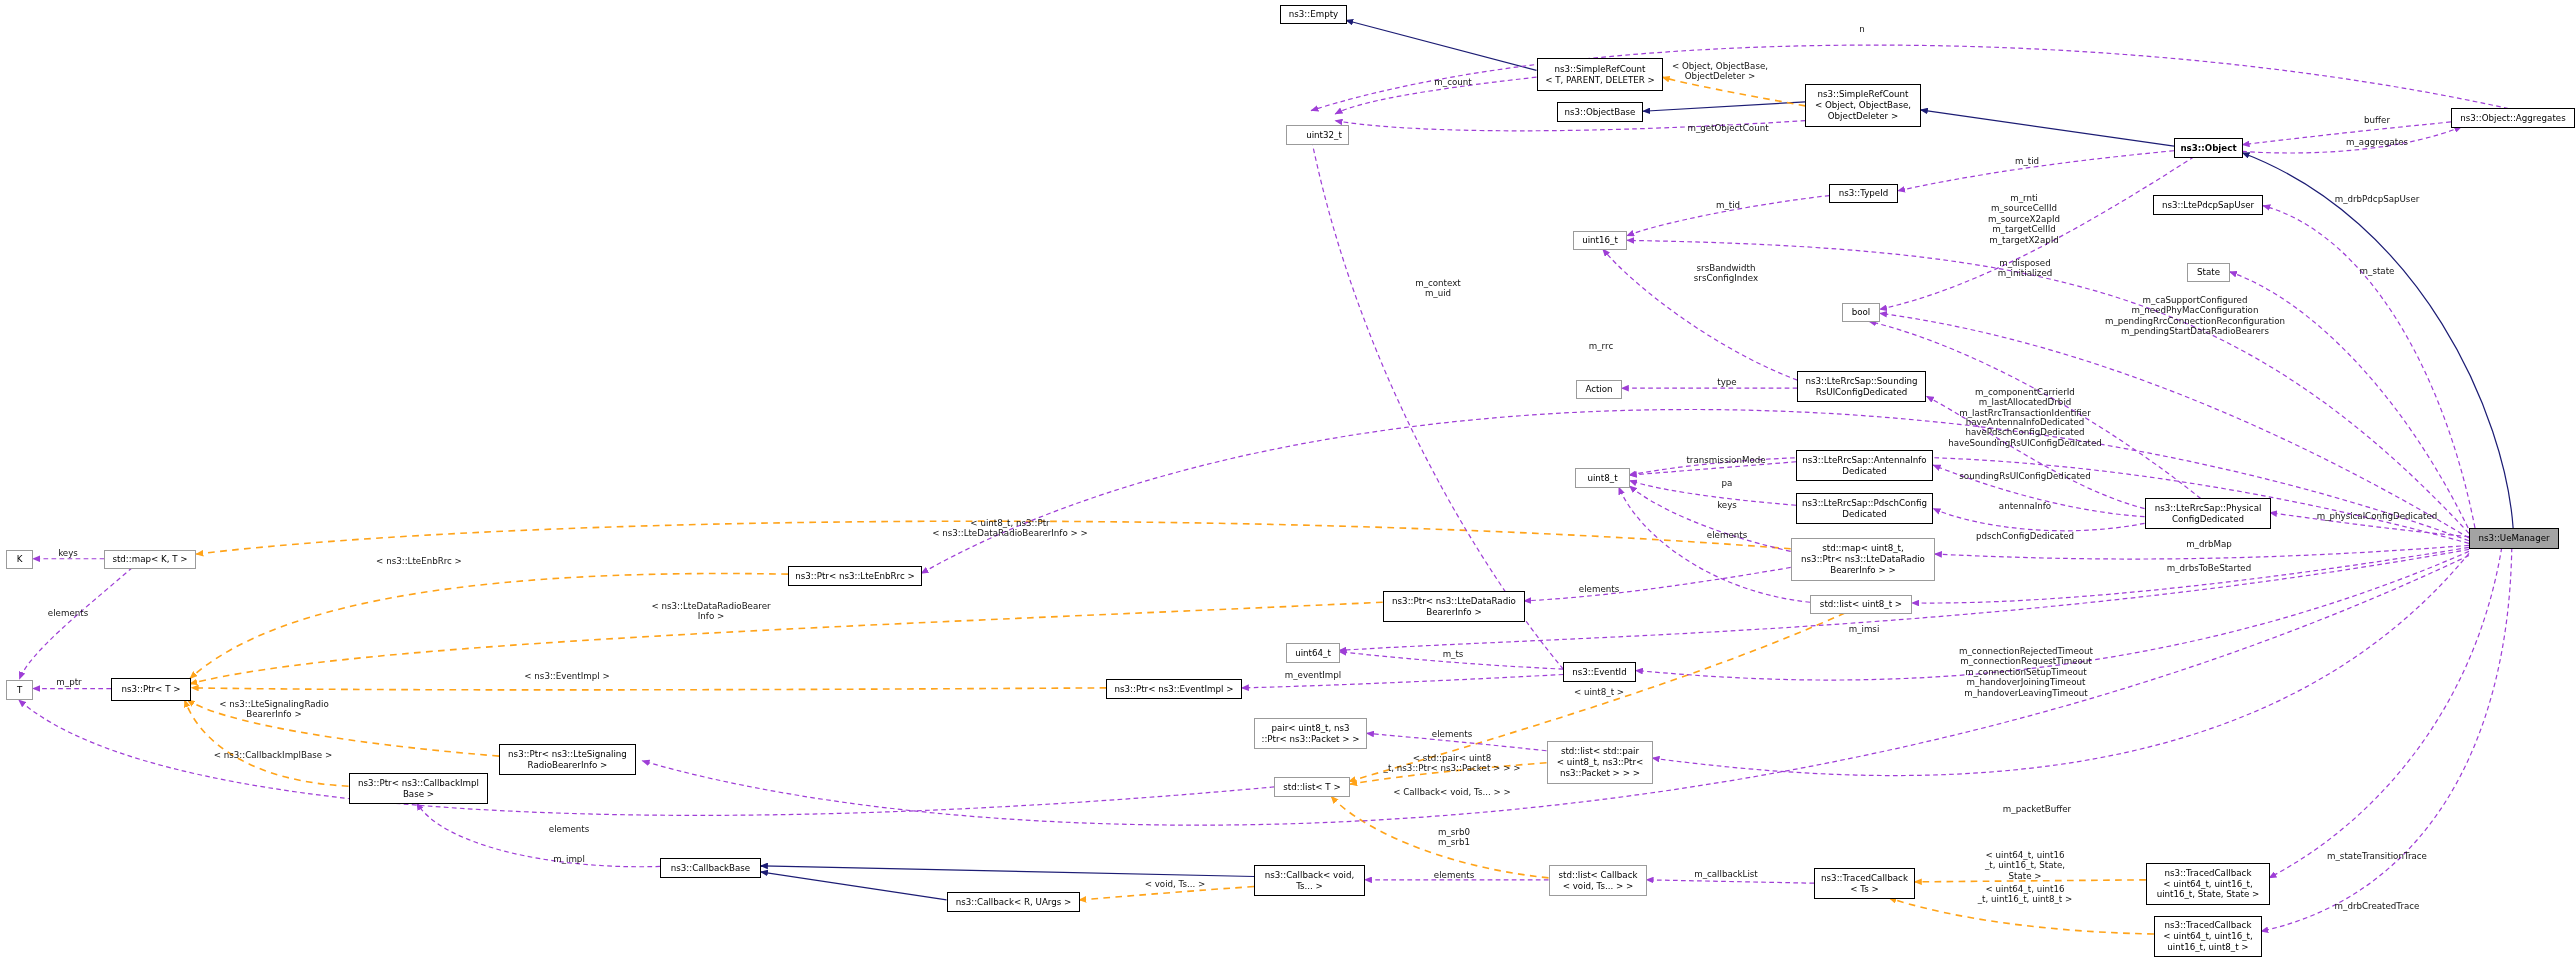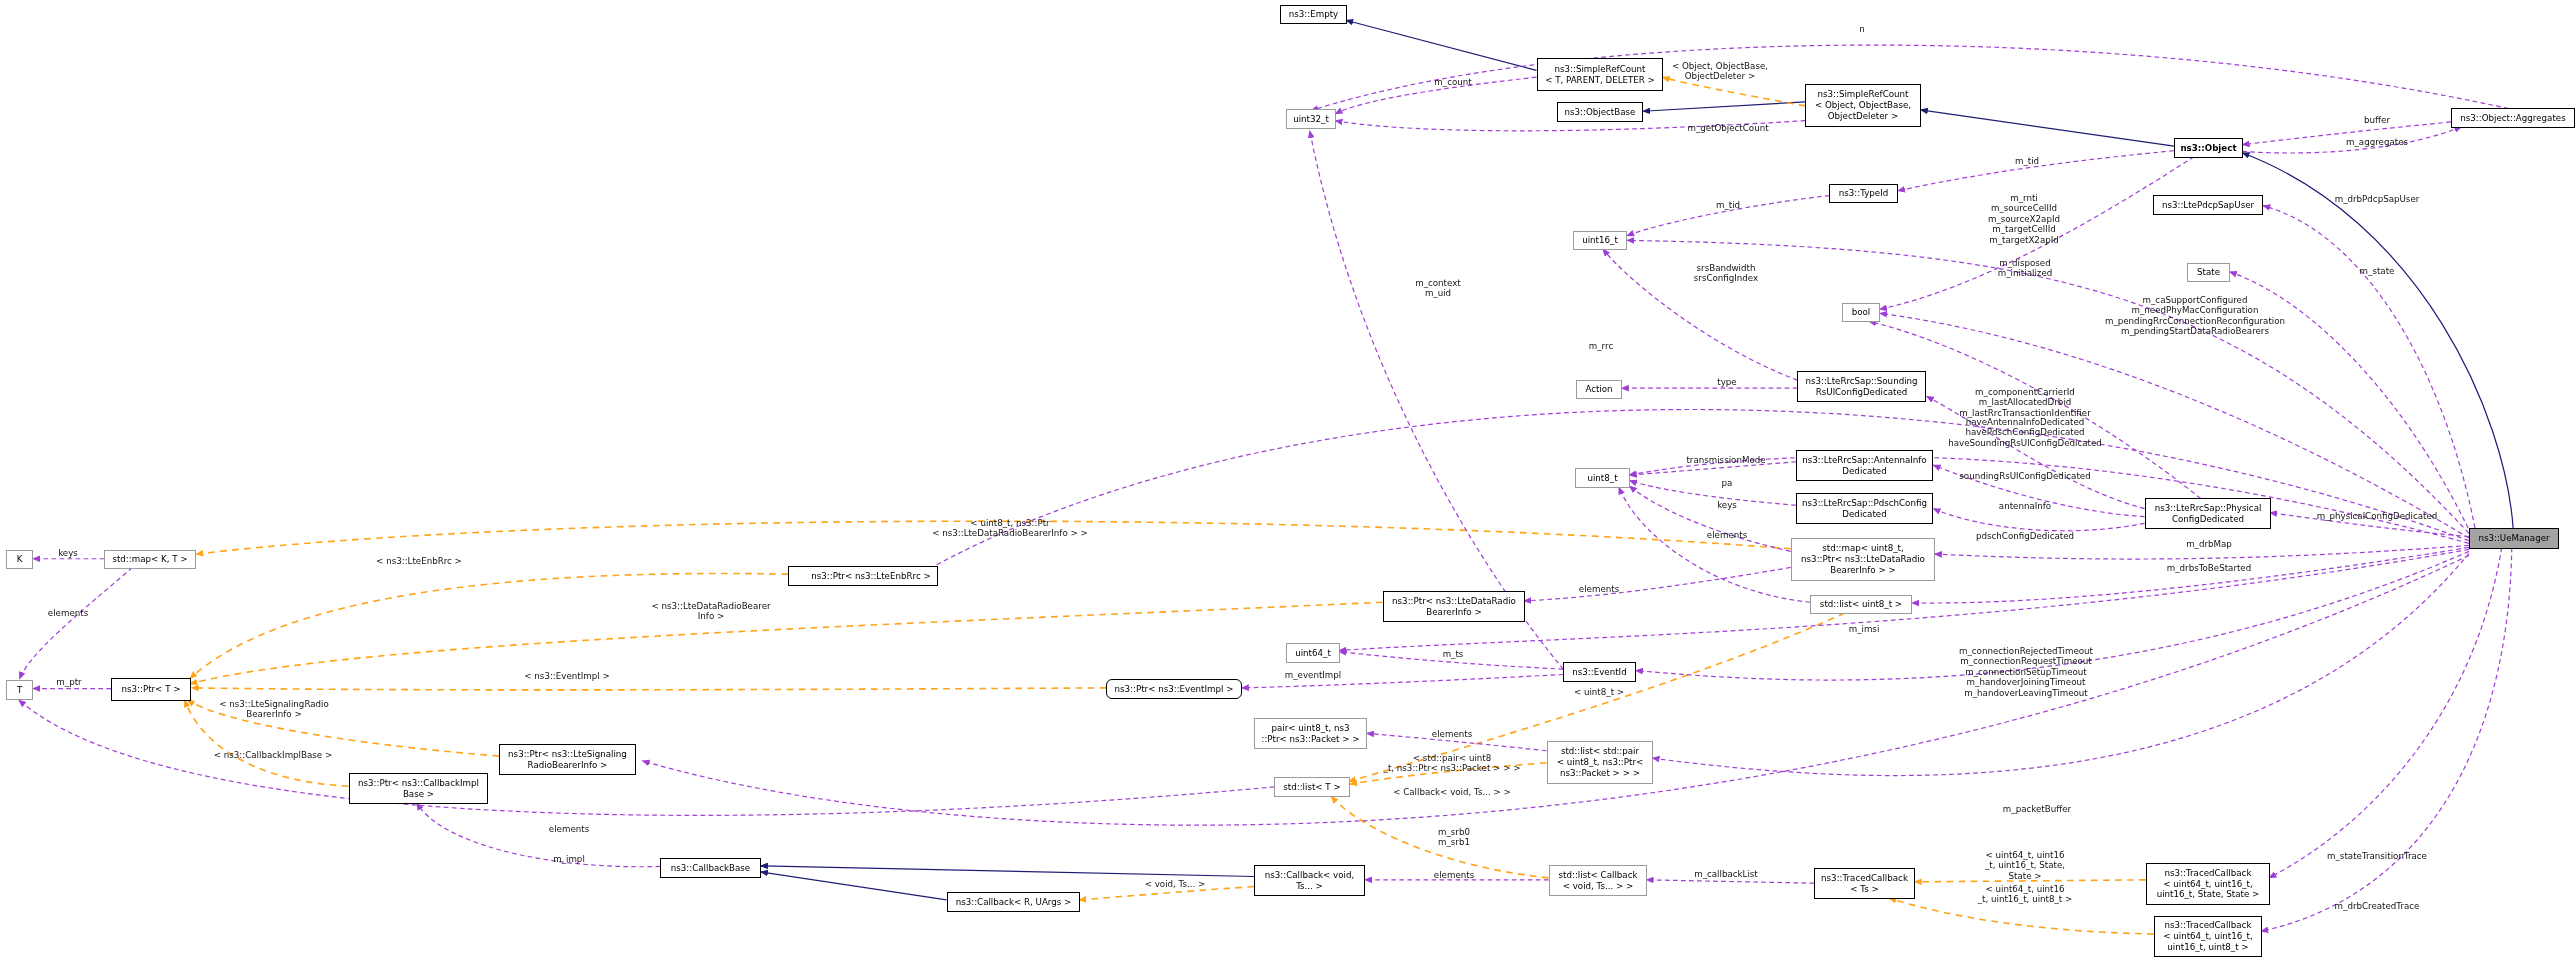--- a/index.html
+++ b/index.html
@@ -111,21 +111,21 @@
         <div>&lt; T, PARENT, DELETER &gt;</div>
       </div>
       <div class="node class" style="left: 1557px; top: 102px; width: 84px; height: 18px;">
         <div>ns3::ObjectBase</div>
       </div>
       <div class="node class" style="left: 1805px; top: 84px; width: 114px; height: 41px;">
         <div>ns3::SimpleRefCount</div>
         <div>&lt; Object, ObjectBase,</div>
         <div>ObjectDeleter &gt;</div>
       </div>
-      <div class="node plain" style="left: 1286px; top: 109px; width: 48px; height: 18px;">
+      <div class="node plain" style="left: 1286px; top: 125px; width: 48px; height: 18px; padding-left: 13px;">
         <div>uint32_t</div>
       </div>
       <div class="node class" style="left: 2174px; top: 138px; width: 67px; height: 18px; font-weight: bold;">
         <div>ns3::Object</div>
       </div>
       <div class="node class" style="left: 2451px; top: 108px; width: 122px; height: 18px;">
         <div>ns3::Object::Aggregates</div>
       </div>
       <div class="node class" style="left: 1829px; top: 184px; width: 67px; height: 17.4px;">
         <div>ns3::TypeId</div>
@@ -174,40 +174,40 @@
       </div>
       <div class="node plain" style="left: 1810px; top: 595px; width: 100px; height: 17.4px;">
         <div>std::list&lt; uint8_t &gt;</div>
       </div>
       <div class="node plain" style="left: 6px; top: 550px; width: 25.4px; height: 17.4px;">
         <div>K</div>
       </div>
       <div class="node plain" style="left: 104px; top: 550px; width: 90px; height: 17.4px;">
         <div>std::map&lt; K, T &gt;</div>
       </div>
-      <div class="node class" style="left: 788px; top: 566px; width: 132px; height: 18px; padding-left: 16px;">
+      <div class="node class" style="left: 788px; top: 566px; width: 132px; height: 18px;">
         <div>ns3::Ptr&lt; ns3::LteEnbRrc &gt;</div>
       </div>
       <div class="node class" style="left: 1383px; top: 591px; width: 140px; height: 29px;">
         <div>ns3::Ptr&lt; ns3::LteDataRadio</div>
         <div>BearerInfo &gt;</div>
       </div>
       <div class="node plain" style="left: 6px; top: 680px; width: 25.4px; height: 18px;">
         <div>T</div>
       </div>
       <div class="node bold" style="left: 111px; top: 678px; width: 78px; height: 21px;">
         <div>ns3::Ptr&lt; T &gt;</div>
       </div>
       <div class="node plain" style="left: 1286px; top: 643px; width: 52px; height: 18px;">
         <div>uint64_t</div>
       </div>
       <div class="node class" style="left: 1563px; top: 662px; width: 71px; height: 18px;">
         <div>ns3::EventId</div>
       </div>
-      <div class="node class" style="left: 1106px; top: 679px; width: 134px; height: 18px; border-radius: 6px;">
+      <div class="node class" style="left: 1106px; top: 679px; width: 134px; height: 18px;">
         <div>ns3::Ptr&lt; ns3::EventImpl &gt;</div>
       </div>
       <div class="node plain" style="left: 1254px; top: 718px; width: 111px; height: 29px;">
         <div>pair&lt; uint8_t, ns3</div>
         <div>::Ptr&lt; ns3::Packet &gt; &gt;</div>
       </div>
       <div class="node plain" style="left: 1547px; top: 741px; width: 104px; height: 41px;">
         <div>std::list&lt; std::pair</div>
         <div>&lt; uint8_t, ns3::Ptr&lt;</div>
         <div>ns3::Packet &gt; &gt; &gt;</div>

